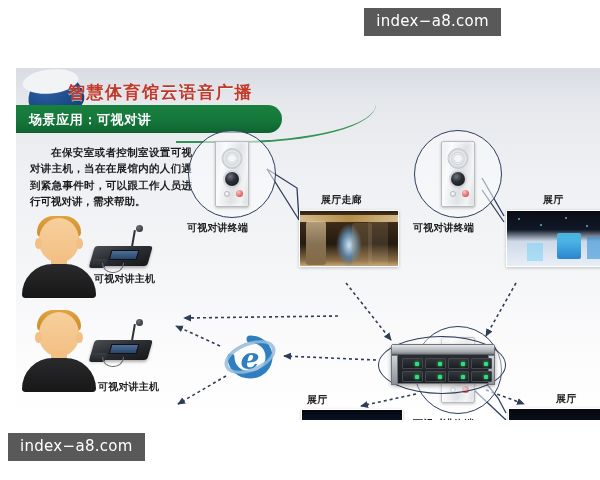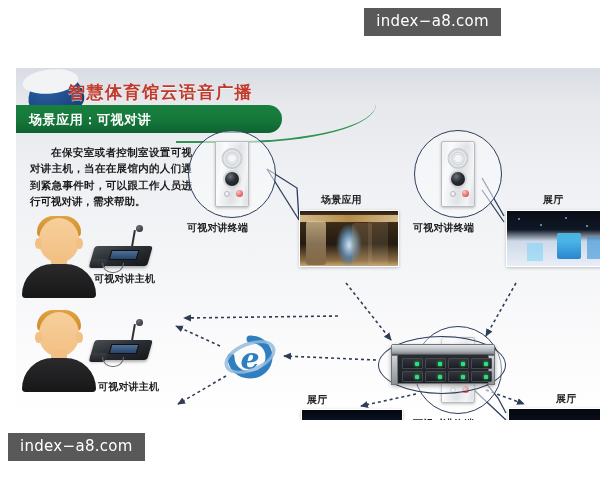--- a/index.html
+++ b/index.html
@@ -375,21 +375,21 @@
 
     <div id="slide-title">智慧体育馆云语音广播</div>
 
     <div id="banner"></div>
     <div id="banner-swoosh"></div>
     <div id="banner-label">场景应用：可视对讲</div>
 
     <div id="intro">在保安室或者控制室设置可视对讲主机，当在在展馆内的人们遇到紧急事件时，可以跟工作人员进行可视对讲，需求帮助。</div>
 
     <div class="photo" id="photo-corridor"></div>
-    <div class="lbl" style="left:305px; top:125px;">场景应用</div>
+    <div class="lbl" style="left:305px; top:125px;">展厅走廊</div>
 
     <div class="photo" id="photo-hall-tr"></div>
     <div class="lbl" style="left:527px; top:125px;">展厅</div>
 
     <div class="photo" id="photo-hall-bm"></div>
     <div class="lbl" style="left:291px; top:325px;">展厅</div>
 
     <div class="photo" id="photo-hall-br"></div>
     <div class="lbl" style="left:540px; top:324px;">展厅</div>
 

